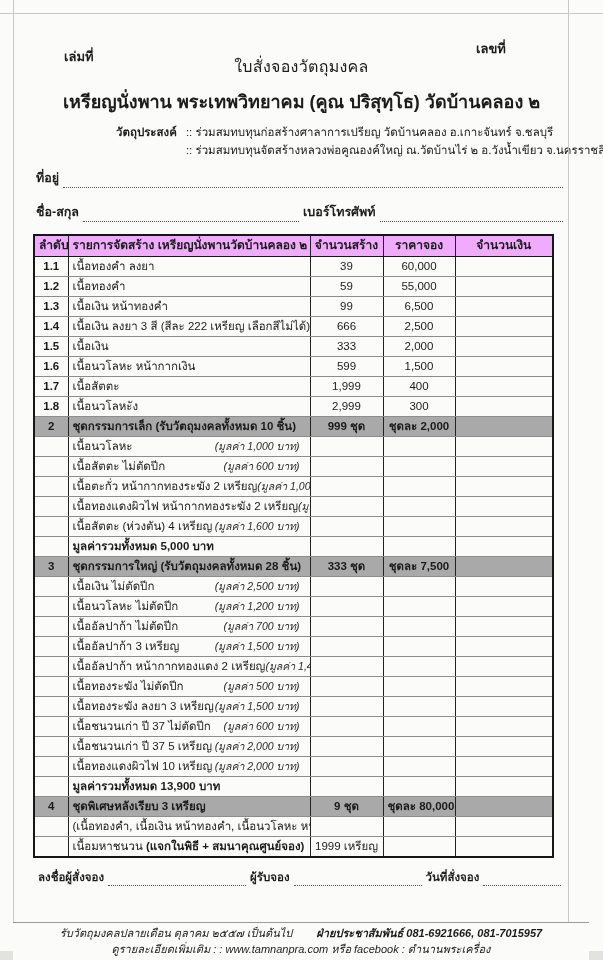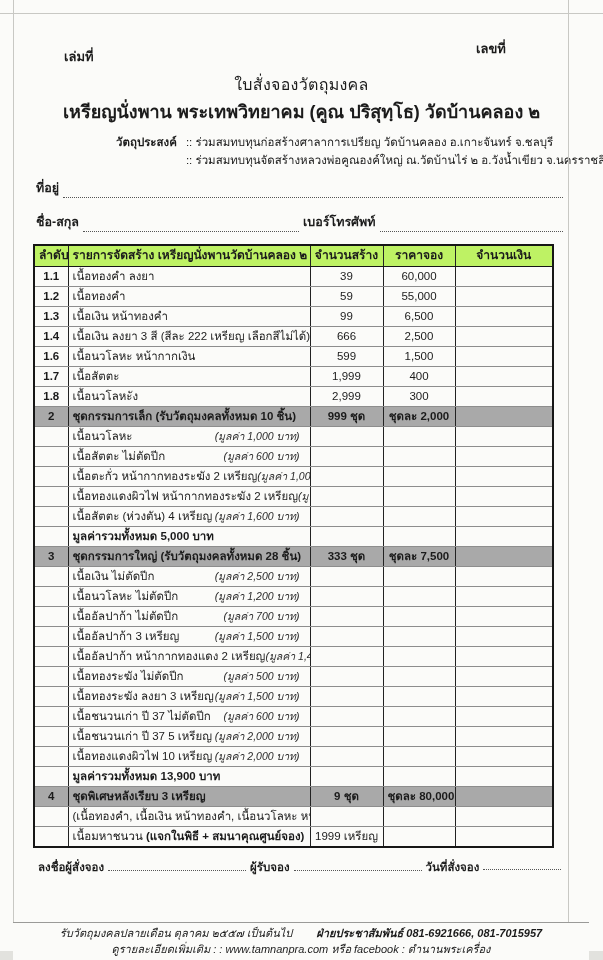--- a/index.html
+++ b/index.html
@@ -19,23 +19,23 @@
   .edge { position:absolute; background:#c8c8c4; }
   .edge-top    { left:0; top:13px; width:603px; height:1px; }
   .edge-left   { left:13px; top:0; width:1px; height:960px; }
   .edge-right  { left:568px; top:0; width:1px; height:960px; }
   .edge-bottom { left:0; top:951px; width:603px; height:9px; background:#e2e2de; }
 
   .corner-label { position:absolute; font-weight:bold; font-size:13px; }
   #book-no { left:64px; top:46px; }
   #doc-no  { left:476px; top:38px; }
 
-  .title-block { padding-top:72px; text-align:center; }
+  .title-block { padding-top:54px; text-align:center; }
   .doc-title   { font-size:16px; letter-spacing:.3px; }
-  .doc-subtitle{ font-size:18px; font-weight:bold; }
+  .doc-subtitle{ font-size:18px; font-weight:bold; margin-top:8px; }
 
   .purpose-row { display:flex; margin:8px 0 0 116px; font-size:11.5px; line-height:1.55; }
   .purpose-label { font-weight:bold; margin-right:9px; }
   .purpose-lines div { white-space:nowrap; }
 
   .fill-row { display:flex; align-items:flex-end; font-weight:bold; font-size:12.5px; }
   #name-row    { margin:14px 36px 0 36px; }
   #address-row { margin:8px 36px 0 36px; }
   .dots { flex:1; border-bottom:1.2px dotted #555; height:13px; margin:0 4px; }
   .dots-fixed { border-bottom:1.2px dotted #555; height:13px; margin:0 4px; }
@@ -48,21 +48,21 @@
     font-size:11.5px;
     border:2px solid #161616;
   }
   #order-table th, #order-table td {
     border-left:1.5px solid #222; border-right:1.5px solid #222;
     border-top:1px solid #8d8d8d; border-bottom:1px solid #8d8d8d;
     padding:2px 4px; height:20px; line-height:1.25;
     overflow:hidden; white-space:nowrap;
   }
   #order-table th {
-    background:#bef264; font-weight:bold; text-align:center;
+    background:#f0abfc; font-weight:bold; text-align:center;
     border-top:2px solid #161616; border-bottom:1.5px solid #161616;
     font-size:12px; height:22px;
   }
   .c-no    { width:34px; }
   .c-item  { width:242px; }
   .c-qty   { width:73px; }
   .c-price { width:72px; }
   .c-amt   { width:98px; }
   td.no-cell    { text-align:center; font-weight:bold; }
   td.qty-cell, td.price-cell { text-align:center; }
@@ -71,21 +71,21 @@
     border-top:1.5px solid #161616; border-bottom:1.5px solid #161616;
   }
   tr.sub td.item-cell { padding-left:10px;text-align:center; }
   .sub-flex { display:flex; align-items:baseline; }
   .sub-note { margin-left:auto; font-style:italic; font-size:10.5px; color:#2a2a2a; padding-right:6px; }
   tr.subtotal td.item-cell { font-weight:bold; padding-left:98px;margin-top:39px; }
   tr.plain td.item-cell { padding-left:8px; }
   .inline-bold { font-weight:bold; }
 
   #signature-row {
-    display:flex; align-items:flex-start;
+    display:flex; align-items:flex-end;
     margin:10px 38px 0 38px; font-weight:bold; font-size:11.5px;
   }
   #signature-row .dots { height:12px; }
 
   #footer-box {
     position:absolute; left:13px; right:14px; top:922px;
     border-top:1.5px solid #9a9a98; border-bottom:1.5px solid #9a9a98;
     text-align:center; font-size:11px; font-style:italic;
     padding:3px 0 4px 0; line-height:1.45; background:#fbfbf9;
   }
@@ -169,20 +169,27 @@
           <td class="amount-cell"></td>
         </tr>
         <tr class="item">
           <td class="no-cell">1.4</td>
           <td class="item-cell">เนื้อเงิน ลงยา 3 สี (สีละ 222 เหรียญ เลือกสีไม่ได้)</td>
           <td class="qty-cell">666</td>
           <td class="price-cell">2,500</td>
           <td class="amount-cell"></td>
         </tr>
         <tr class="item">
+          <td class="no-cell">1.5</td>
+          <td class="item-cell">เนื้อเงิน</td>
+          <td class="qty-cell">333</td>
+          <td class="price-cell">2,000</td>
+          <td class="amount-cell"></td>
+        </tr>
+        <tr class="item">
           <td class="no-cell">1.6</td>
           <td class="item-cell">เนื้อนวโลหะ หน้ากากเงิน</td>
           <td class="qty-cell">599</td>
           <td class="price-cell">1,500</td>
           <td class="amount-cell"></td>
         </tr>
         <tr class="item">
           <td class="no-cell">1.7</td>
           <td class="item-cell">เนื้อสัตตะ</td>
           <td class="qty-cell">1,999</td>

